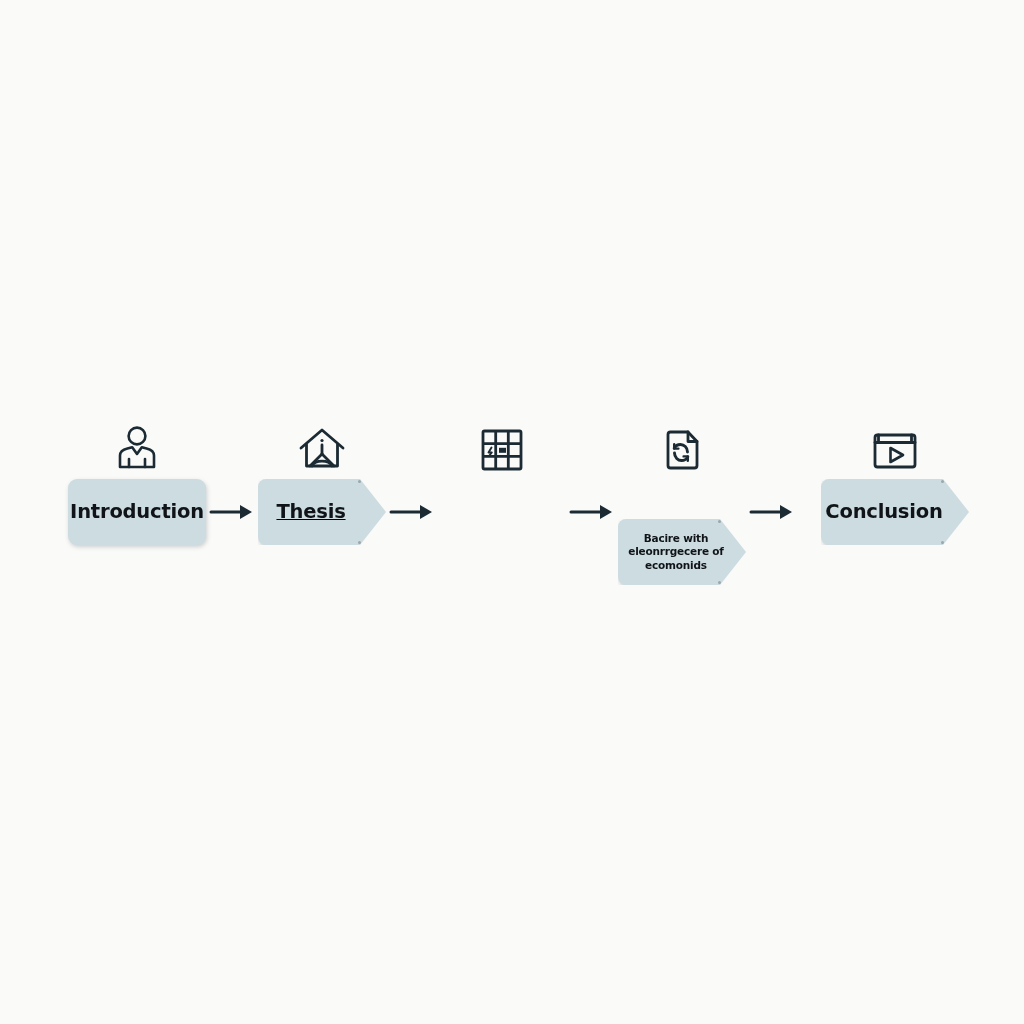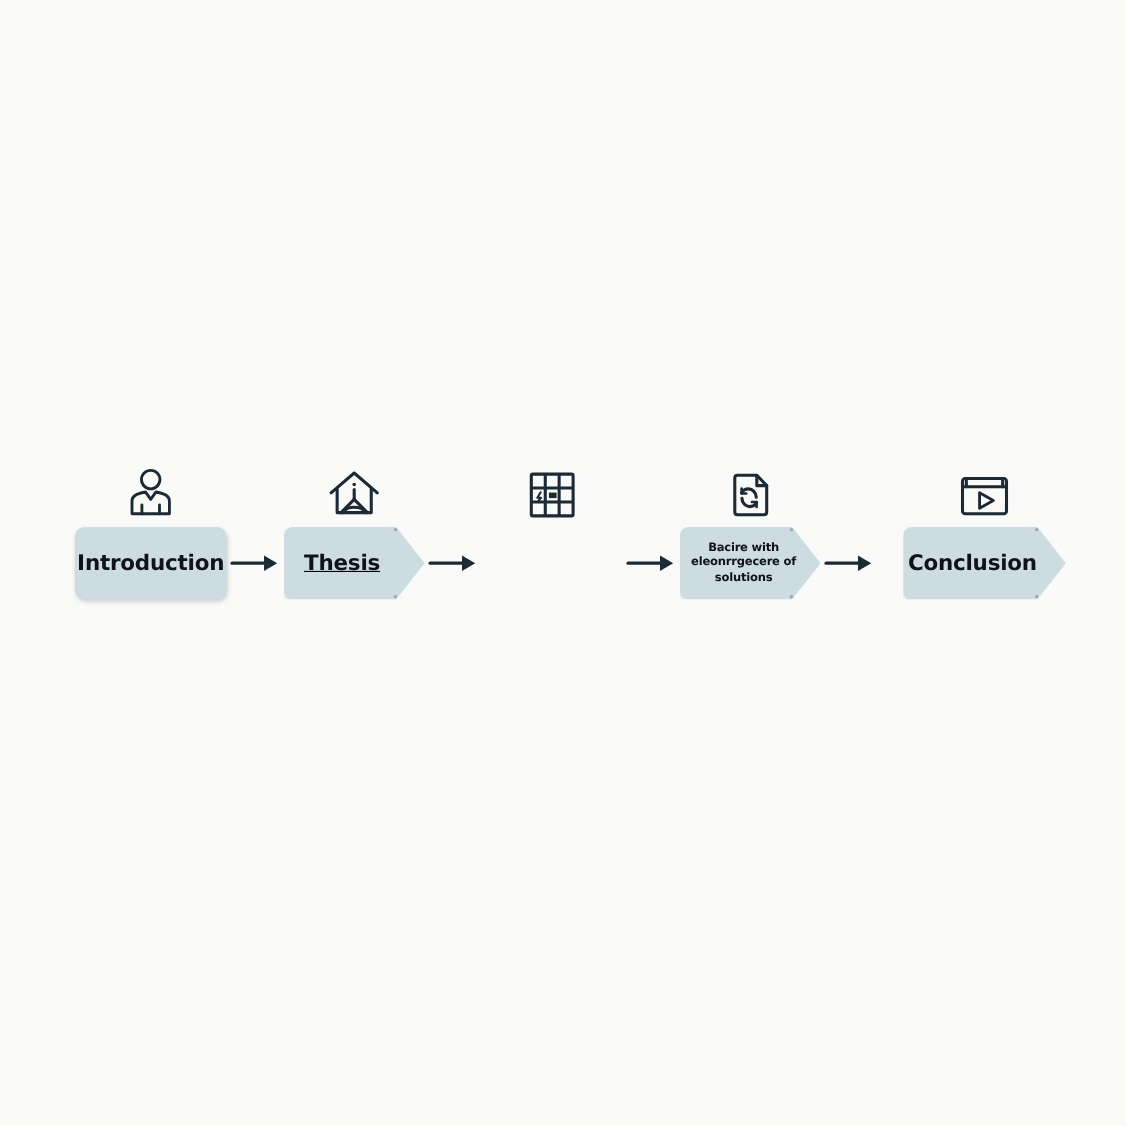--- a/index.html
+++ b/index.html
@@ -199,27 +199,27 @@
       <div class="stage-icon">
         <svg width="46" height="46" viewBox="0 0 46 46" fill="none" stroke="#1b2a33" stroke-width="2.8" stroke-linecap="round" stroke-linejoin="round">
           <path d="M9 7.5 C9 6 10 5 11.5 5 L29 5 L38 14.5 L38 38.5 C38 40 37 41 35.5 41 L11.5 41 C10 41 9 40 9 38.5 Z"></path>
           <path d="M29 5 L29 14.5 L38 14.5"></path>
           <path d="M28.5 25 C28.5 20.6 25 17.5 21.5 17.5 C18.6 17.5 16.3 19.1 15.2 21.2" stroke-width="2.9" fill="none"></path>
           <path d="M15.5 26 C15.5 30.4 19 33.5 22.5 33.5 C25.4 33.5 27.7 31.9 28.8 29.8" stroke-width="2.9" fill="none"></path>
           <path d="M15.2 17.2 L15.2 21.6 L19.4 21.6" stroke-width="2.4"></path>
           <path d="M28.8 33.8 L28.8 29.4 L24.6 29.4" stroke-width="2.4"></path>
         </svg>
       </div>
-      <div class="stage-shape chevron" style="width:128px;">
+      <div class="stage-shape chevron" style="width:128px;margin-top:40px;">
         <span class="corner-dot tr"></span>
         <span class="corner-dot br"></span>
         <span class="stage-label small">
           <span>Bacire with</span><br>
           <span>eleonrrgecere of</span><br>
-          <span>solutions</span>
+          <span>ecomonids</span>
         </span>
       </div>
     </div>
 
     <div class="connector" style="width:52px;">
       <svg width="46" height="20" viewBox="0 0 46 20" fill="none">
         <path d="M2 10 L33 10" stroke="#1b2a33" stroke-width="3" stroke-linecap="round"></path>
         <path d="M31 3 L43 10 L31 17 Z" fill="#1b2a33"></path>
       </svg>
     </div>

